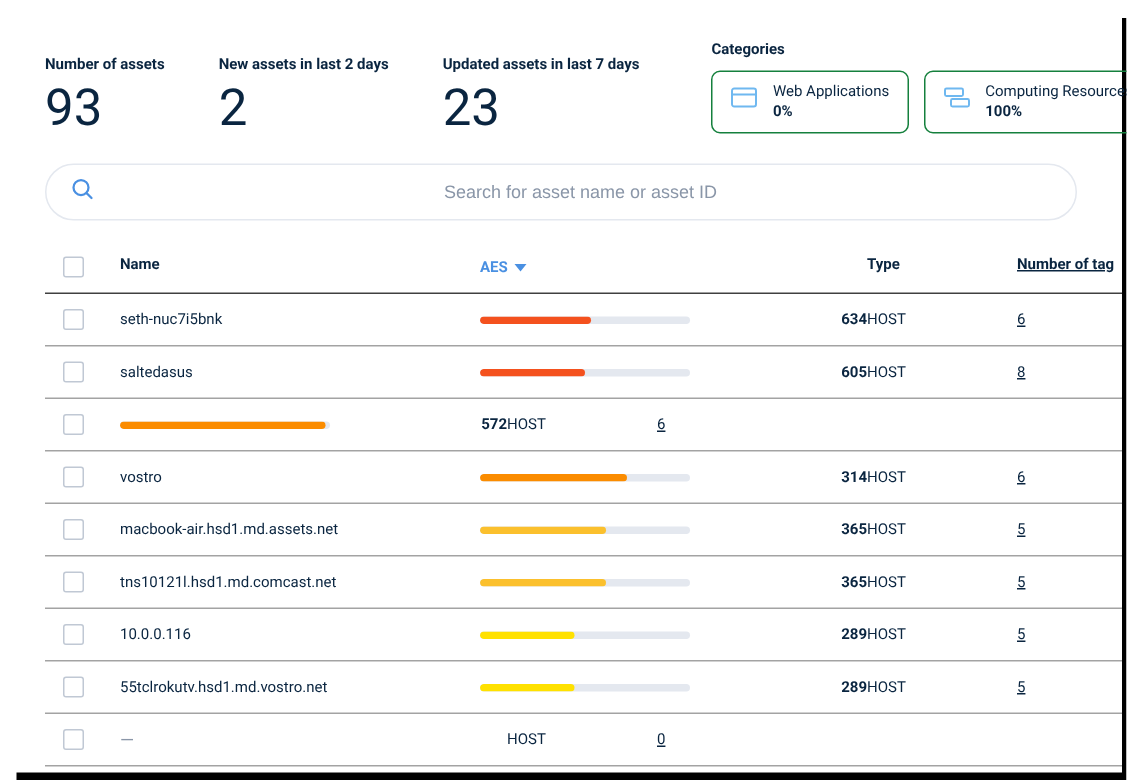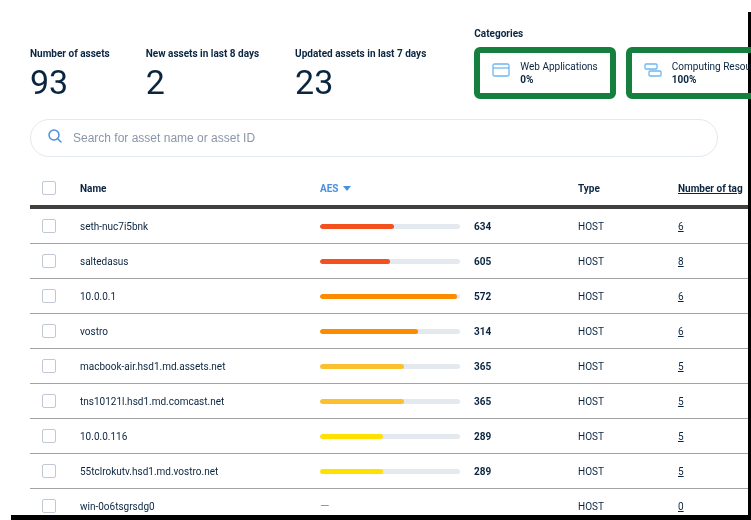--- a/index.html
+++ b/index.html
@@ -6,42 +6,42 @@
     body { font-family: -apple-system, BlinkMacSystemFont, "Segoe UI", Roboto, sans-serif; background: #fff; width: 751px; height: 520px; overflow: hidden; position: relative; }
     .shadow-bg { position: absolute; right: 0; bottom: 0; width: 740px; height: 508px; background: #000; z-index: 0; }
     .main-panel { position: relative; z-index: 1; background: #fff; width: 748px; height: 515px; padding: 14px 0 0 30px; }
     .stats-row { display: flex; gap: 36px; align-items: flex-end; margin-bottom: 20px; margin-top: 14px; }
     .stat-block { display: flex; flex-direction: column; }
     .stat-label { font-size: 10px; font-weight: 700; color: #0a2540; margin-bottom: 6px; white-space: nowrap; }
     .stat-value { font-size: 34px; font-weight: 400; color: #0a2540; line-height: 1; }
     .categories-block { display: flex; flex-direction: column; margin-left: 12px; }
     .categories-label { font-size: 10px; font-weight: 700; color: #0a2540; margin-bottom: 8px; }
     .cat-cards { display: flex; gap: 10px; }
-    .cat-card { border: 6px solid #15803d; border-radius: 6px; padding: 8px 12px; display: flex; align-items: flex-start; gap: 10px; min-width: 110px; }
+    .cat-card { border: 1px solid #15803d; border-radius: 6px; padding: 8px 12px; display: flex; align-items: flex-start; gap: 10px; min-width: 110px; }
     .cat-icon { width: 18px; height: 18px; display: flex; align-items: center; justify-content: center; flex-shrink: 0; }
     .cat-text { display: flex; flex-direction: column; gap: 2px; }
     .cat-name { font-size: 10px; color: #0a2540; white-space: nowrap; }
     .cat-pct { font-size: 10px; font-weight: 700; color: #0a2540; }
 
     .search-wrap { margin: 0 30px 14px 0; }
     .search-bar { display: flex; align-items: center; gap: 10px; border: 1px solid #e4e8ef; border-radius: 20px; padding: 8px 16px; }
-    .search-input { border: none; outline: none; font-size: 12px; color: #0a2540; flex: 1; background: transparent; }
+    .search-input { border: none; outline: none; font-size: 12px; color: #0a2540; flex: 1; background: transparent; text-align: center; }
     .search-input::placeholder { color: #8a96a8; }
 
     .table-wrap { padding-right: 0; }
-    .table-header { display: flex; align-items: center; padding: 10px 0 10px 12px; border-bottom: 4px solid #404040; font-size: 10px; font-weight: 700; color: #0a2540; }
+    .table-header { display: flex; padding: 10px 0 10px 12px; border-bottom: 1px solid #404040; font-size: 10px; font-weight: 700; color: #0a2540; }
     .col-chk { width: 38px; display: flex; justify-content: flex-start; }
     .col-name { width: 240px; }
     .col-aes { width: 258px; display: flex; align-items: center; gap: 4px; color: #4a90e2; }
     .col-type { width: 100px; }
     .col-tags { flex: 1; white-space: nowrap; text-decoration: underline; }
 
     .table-row { display: flex; align-items: center; padding: 10px 0 10px 12px; border-bottom: 1px solid #a3a3a3; font-size: 10px; color: #0a2540; }
     .name-cell { font-size: 10px; color: #0a2540; }
-    .aes-cell { display: flex; align-items: center; gap: 14px; }
+    .aes-cell { display: flex; align-items: center; gap: 25px; justify-content: space-between; }
     .bar-track { width: 140px; height: 5px; background: #e4e8ef; border-radius: 3px; overflow: hidden; }
     .bar-fill { height: 100%; border-radius: 3px; }
     .aes-val { font-size: 10px; font-weight: 700; color: #0a2540; }
     .type-cell, .tags-cell { font-size: 10px; color: #0a2540; }
 
     .checkbox { width: 14px; height: 14px; border: 1.5px solid #c0c8d4; border-radius: 2px; cursor: pointer; }
     .sort-caret { width: 0; height: 0; border-left: 4px solid transparent; border-right: 4px solid transparent; border-top: 5px solid #4a90e2; }
     .no-val { color: #8a96a8; font-size: 12px; }
   </style>
 </head>
@@ -49,21 +49,21 @@
 
 <div class="shadow-bg"></div>
 <div class="main-panel">
 
   <div class="stats-row">
     <div class="stat-block">
       <div class="stat-label">Number of assets</div>
       <div class="stat-value">93</div>
     </div>
     <div class="stat-block">
-      <div class="stat-label">New assets in last 8 days</div>
+      <div class="stat-label">New assets in last 2 days</div>
       <div class="stat-value">2</div>
     </div>
     <div class="stat-block">
       <div class="stat-label">Updated assets in last 7 days</div>
       <div class="stat-value">23</div>
     </div>
     <div class="categories-block">
       <div class="categories-label">Categories</div>
       <div class="cat-cards">
         <div class="cat-card">
@@ -146,21 +146,20 @@
             </div>
             <div class="aes-val">605</div>
           </div>
           <div class="col-type type-cell">HOST</div>
           <div class="col-tags tags-cell">8</div>
         </div>
         <div class="table-row">
           <div class="col-chk">
             <div class="checkbox"></div>
           </div>
-          <div class="col-name name-cell">10.0.0.1</div>
           <div class="col-aes aes-cell">
             <div class="bar-track">
               <div class="bar-fill" style="width: 98%; background: rgb(251, 140, 0);"></div>
             </div>
             <div class="aes-val">572</div>
           </div>
           <div class="col-type type-cell">HOST</div>
           <div class="col-tags tags-cell">6</div>
         </div>
         <div class="table-row">
@@ -230,21 +229,20 @@
             </div>
             <div class="aes-val">289</div>
           </div>
           <div class="col-type type-cell">HOST</div>
           <div class="col-tags tags-cell">5</div>
         </div>
         <div class="table-row">
           <div class="col-chk">
             <div class="checkbox"></div>
           </div>
-          <div class="col-name name-cell">win-0o6tsgrsdg0</div>
           <div class="col-aes aes-cell">
             <div class="no-val">—</div>
           </div>
           <div class="col-type type-cell">HOST</div>
           <div class="col-tags tags-cell">0</div>
         </div>
       </div>
   </div>
 
 </div>

